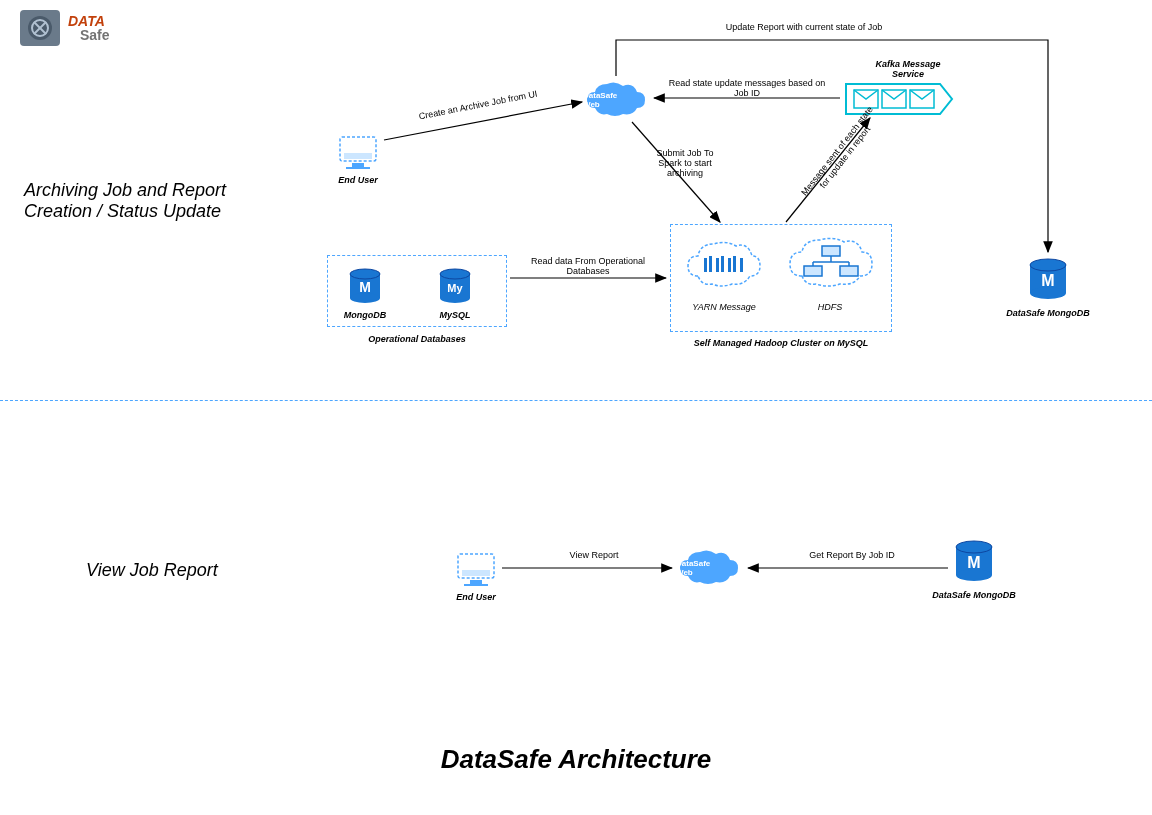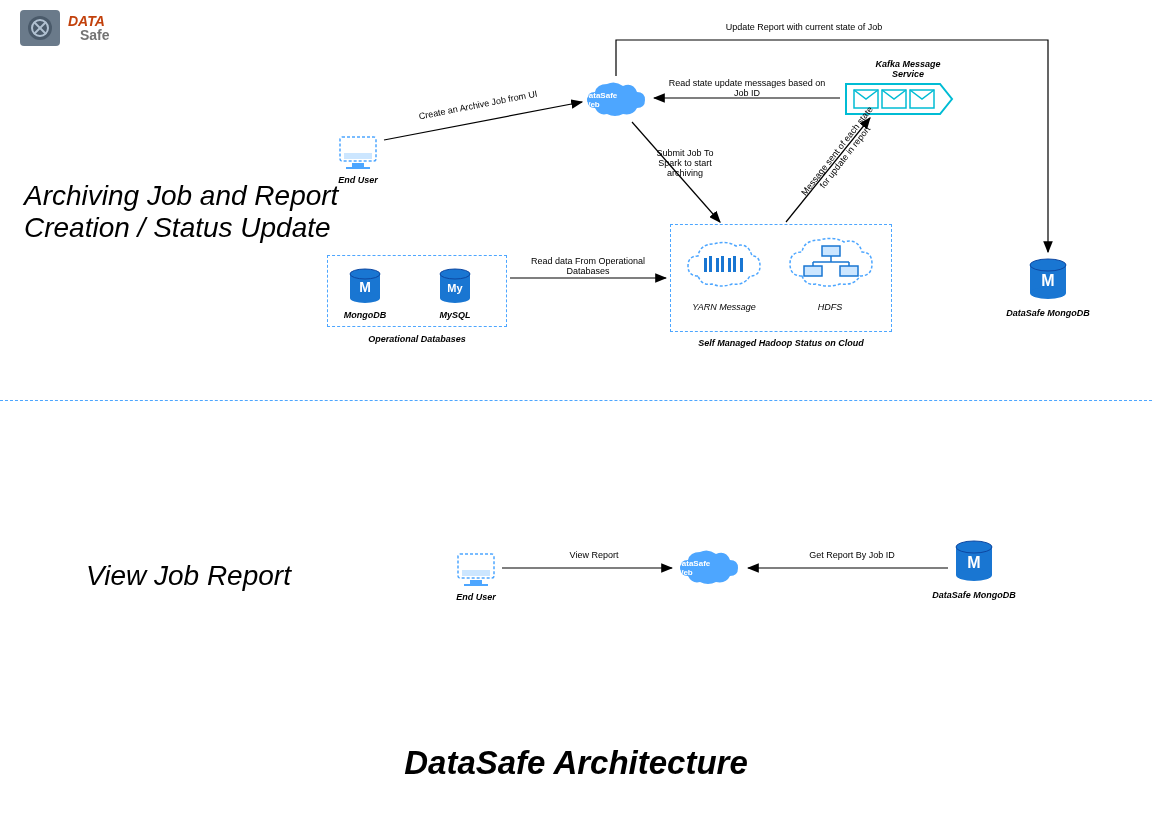--- a/index.html
+++ b/index.html
@@ -1,21 +1,21 @@
 <!DOCTYPE html>
 <html><head>
 <meta charset="utf-8">
 <style>
   * { box-sizing: border-box; margin: 0; padding: 0; }
   body { width: 1152px; height: 815px; background: #fff; font-family: Helvetica, Arial, sans-serif; position: relative; overflow: hidden; }
   .abs { position: absolute; }
   .label { font-size: 9px; text-align: center; color: #000; }
   .label-bold { font-weight: bold; font-style: italic; }
-  .section-title { font-style: italic; font-size: 28px; color: #000; }
-  .main-title { font-style: italic; font-weight: bold; font-size: 33px; color: #000; text-align: center; }
+  .section-title { font-style: italic; font-size: 18px; color: #000; }
+  .main-title { font-style: italic; font-weight: bold; font-size: 26px; color: #000; text-align: center; }
   .dashed-box { border: 1.5px dashed #4da6ff; }
   .divider { border-top: 1.5px dashed #4da6ff; }
   .cloud-label { font-size: 8px; font-weight: bold; color: #fff; line-height: 1.1; }
 </style>
 </head>
 <body>
 
 <div class="abs" style="left:18px; top:8px; display:flex; align-items:center; gap:6px;">
   <svg width="44" height="40">
     <rect x="2" y="2" width="40" height="36" rx="4" fill="#6a7a8a"></rect>
@@ -116,21 +116,21 @@
       <rect x="18" y="34" width="18" height="10" fill="#cce6ff"></rect>
       <rect x="54" y="34" width="18" height="10" fill="#cce6ff"></rect>
       <line x1="45" y1="24" x2="45" y2="30"></line>
       <line x1="27" y1="34" x2="27" y2="30"></line>
         <line x1="63" y1="34" x2="63" y2="30"></line>
       <line x1="27" y1="30" x2="63" y2="30"></line>
     </g>
   </svg>
 </div>
 <div class="abs label" style="left:790px; top:302px; width:80px; font-style:italic;">HDFS</div>
-<div class="abs label label-bold" style="left:670px; top:338px; width:222px;">Self Managed Hadoop Status on Cloud</div>
+<div class="abs label label-bold" style="left:670px; top:338px; width:222px;">Self Managed Hadoop Cluster on MySQL</div>
 
 <div class="abs" style="left:1028px; top:258px;">
   <svg width="40" height="44">
     <ellipse cx="20" cy="7" rx="18" ry="6" fill="#1976d2"></ellipse>
     <rect x="2" y="7" width="36" height="28" fill="#1976d2"></rect>
     <ellipse cx="20" cy="35" rx="18" ry="6" fill="#1976d2"></ellipse>
     <ellipse cx="20" cy="7" rx="18" ry="6" fill="none" stroke="#0d47a1" stroke-width="1"></ellipse>
     <text x="20" y="28" text-anchor="middle" fill="#fff" font-size="16" font-weight="bold">M</text>
   </svg>
 </div>

